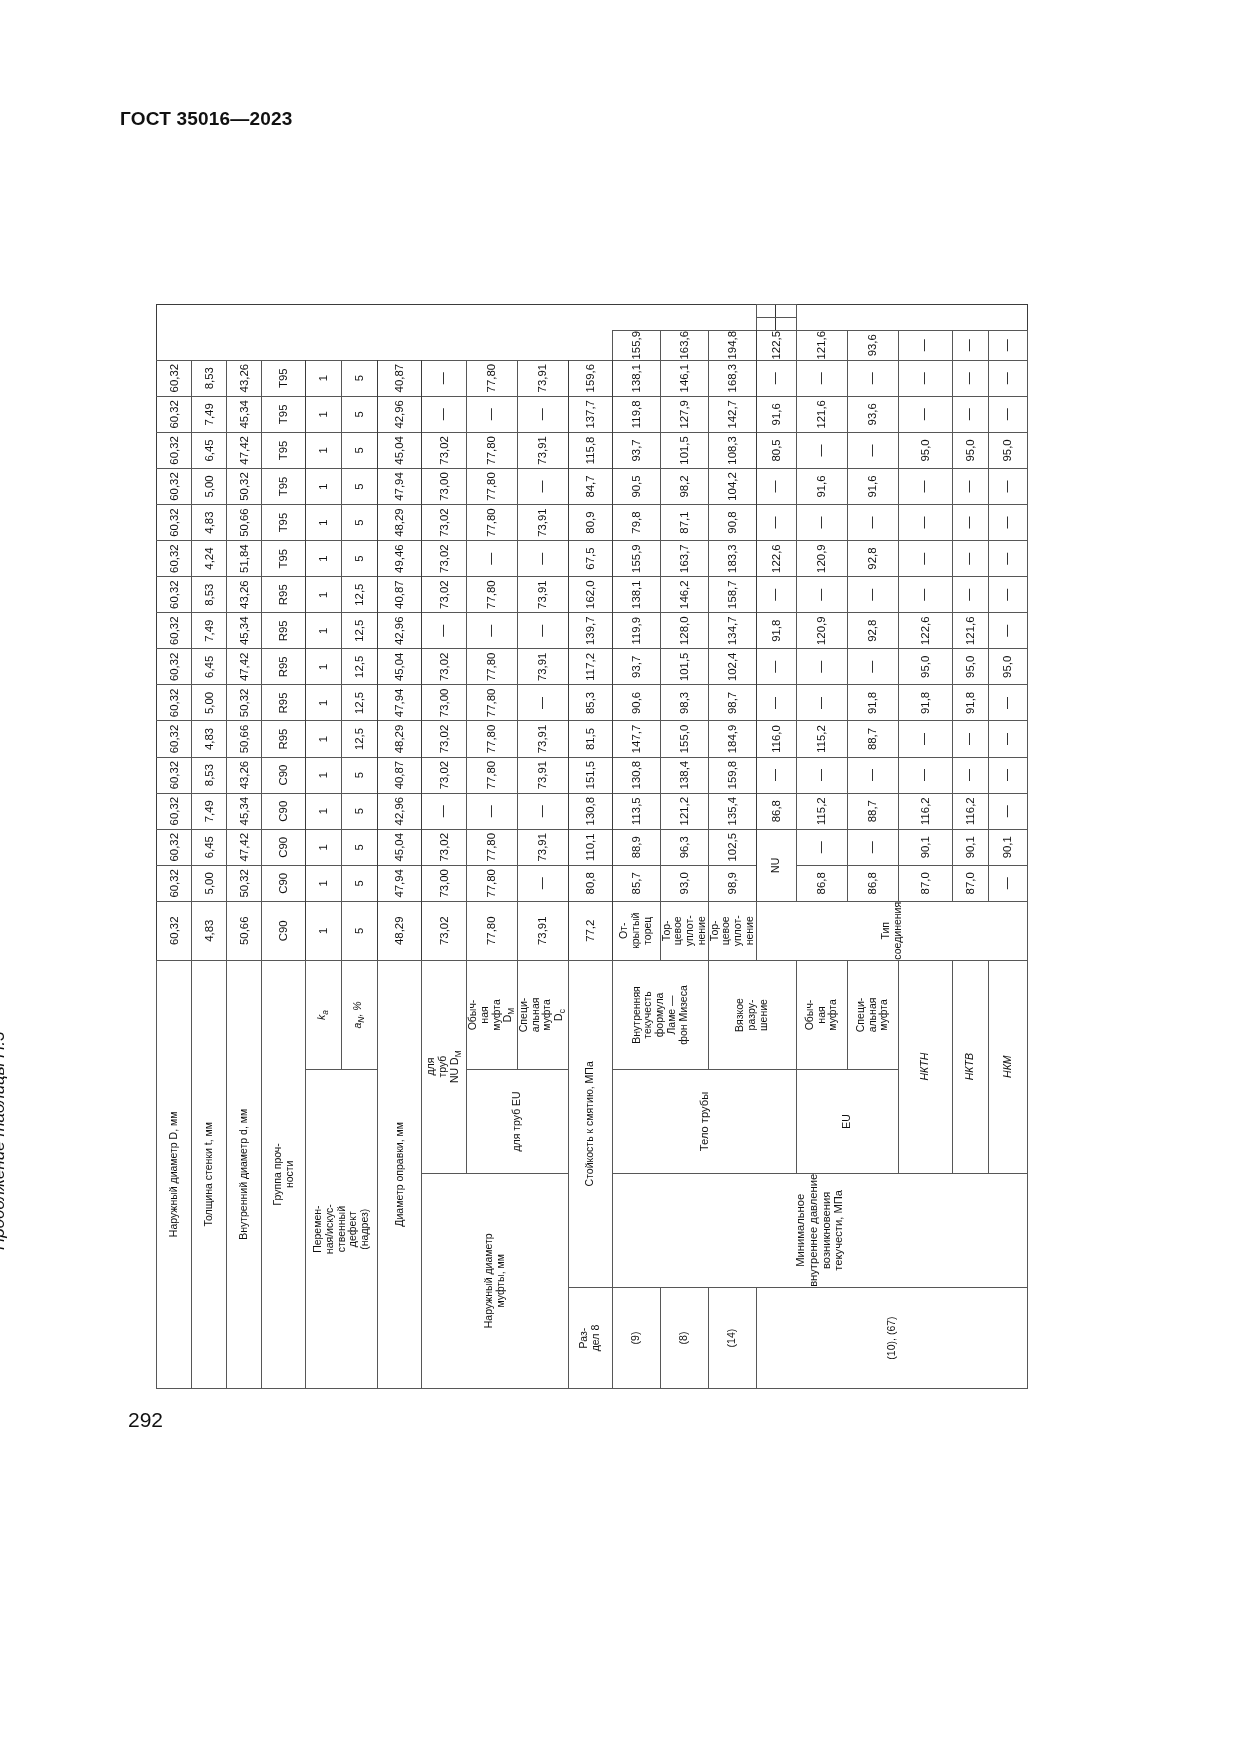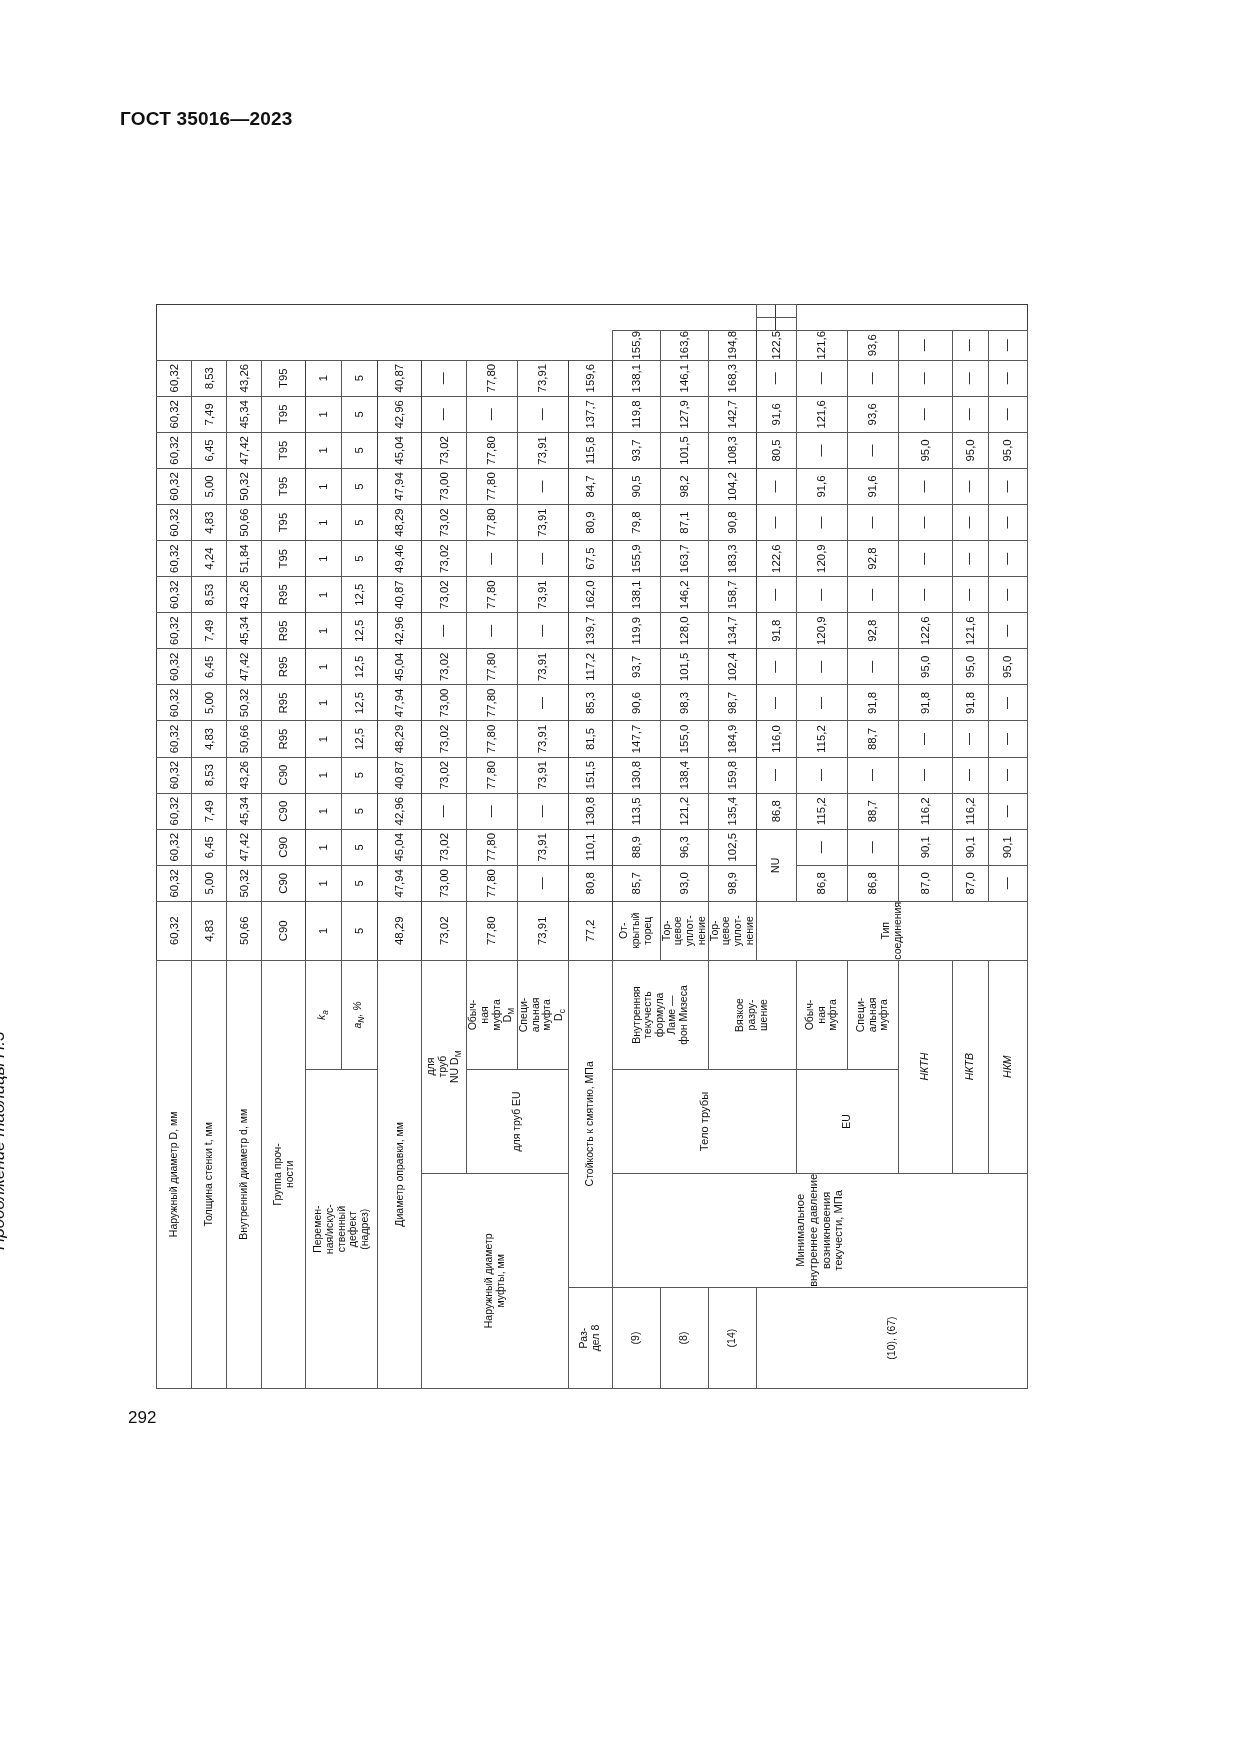--- a/index.html
+++ b/index.html
@@ -9,21 +9,21 @@
     color:#111; position:relative; overflow:hidden;
   }
 
   
   #doc-header{
     position:absolute; left:120px; top:100px;
     font-size:19px; font-weight:bold; letter-spacing:.2px;margin-top:8px;
   }
   #page-number{
     position:absolute; left:128px; top:1408px;
-    font-size:17px;
+    font-size:21px;
   }
   #table-caption{
     position:absolute;
     left:-11px; top:1250px;           
     width:300px; height:26px;
     font-size:17px; font-style:italic;
     transform:rotate(-90deg);
     transform-origin:left top;
     white-space:nowrap;
     text-align:left;

